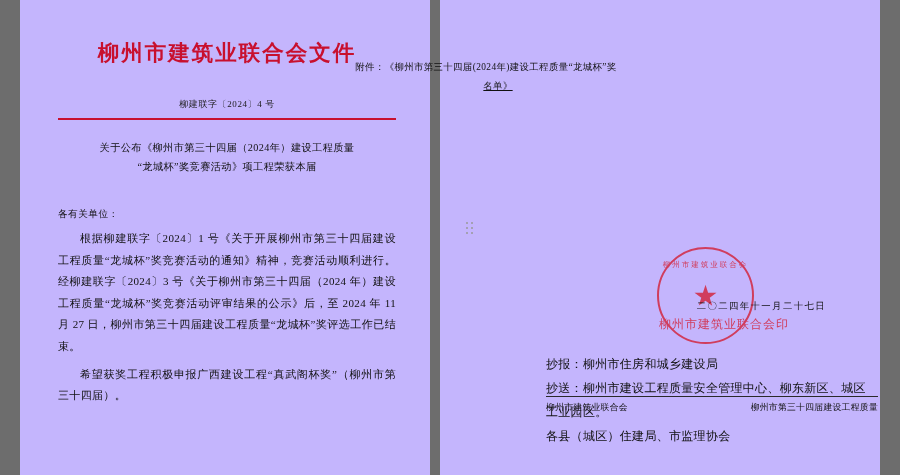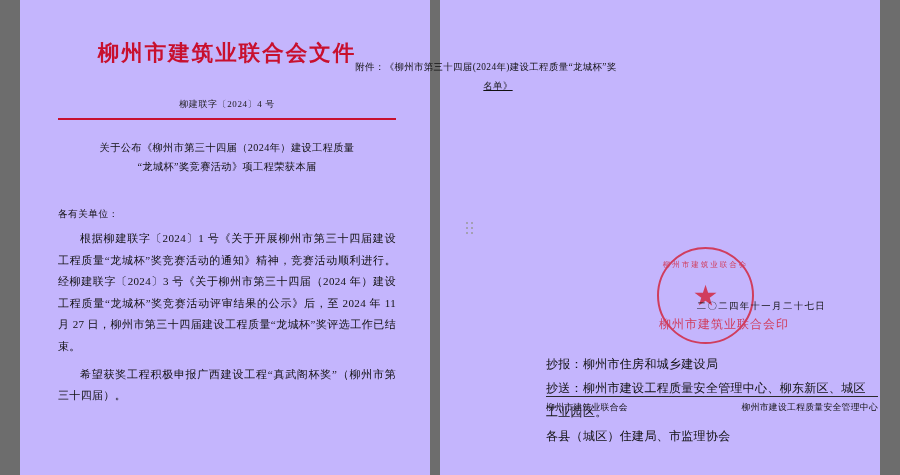--- a/index.html
+++ b/index.html
@@ -262,16 +262,16 @@
   <div class="cc-block">
     <div>抄报：柳州市住房和城乡建设局</div>
     <div>抄送：柳州市建设工程质量安全管理中心、柳东新区、城区工业园区。</div>
     <div>各县（城区）住建局、市监理协会</div>
   </div>
 
   <div class="footer-rule"></div>
 
   <div class="footer-row">
     <span>柳州市建筑业联合会</span>
-    <span>柳州市建设工程质量安全管理中心</span>
+    <span>柳州市第三十四届建设工程质量</span>
   </div>
 
 </div>
 
 </body></html>

